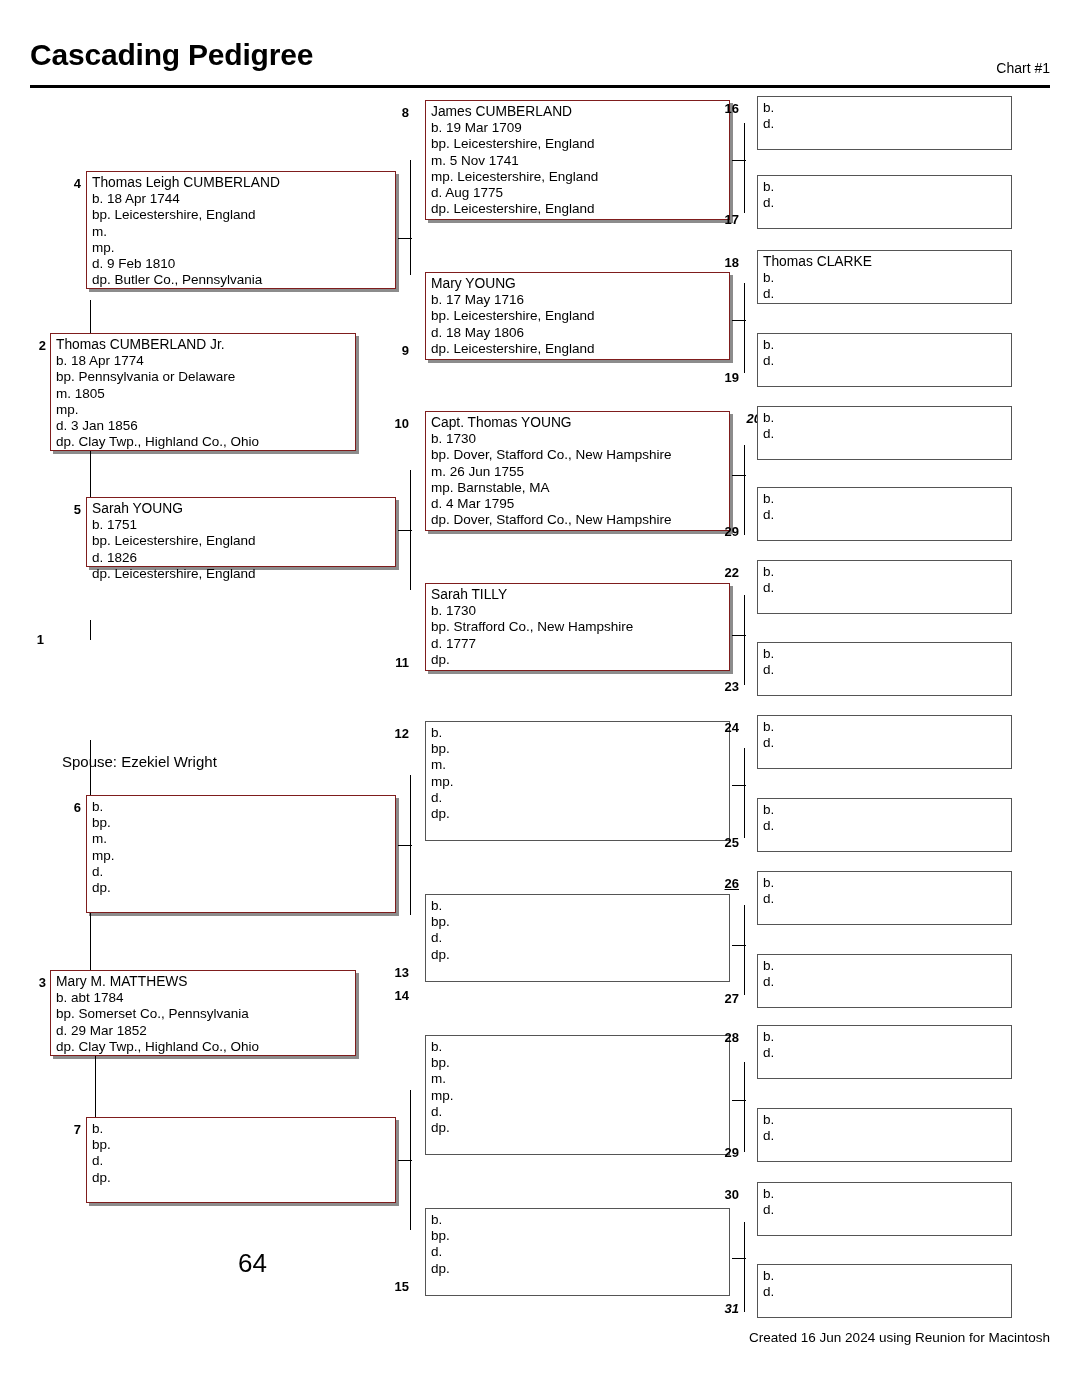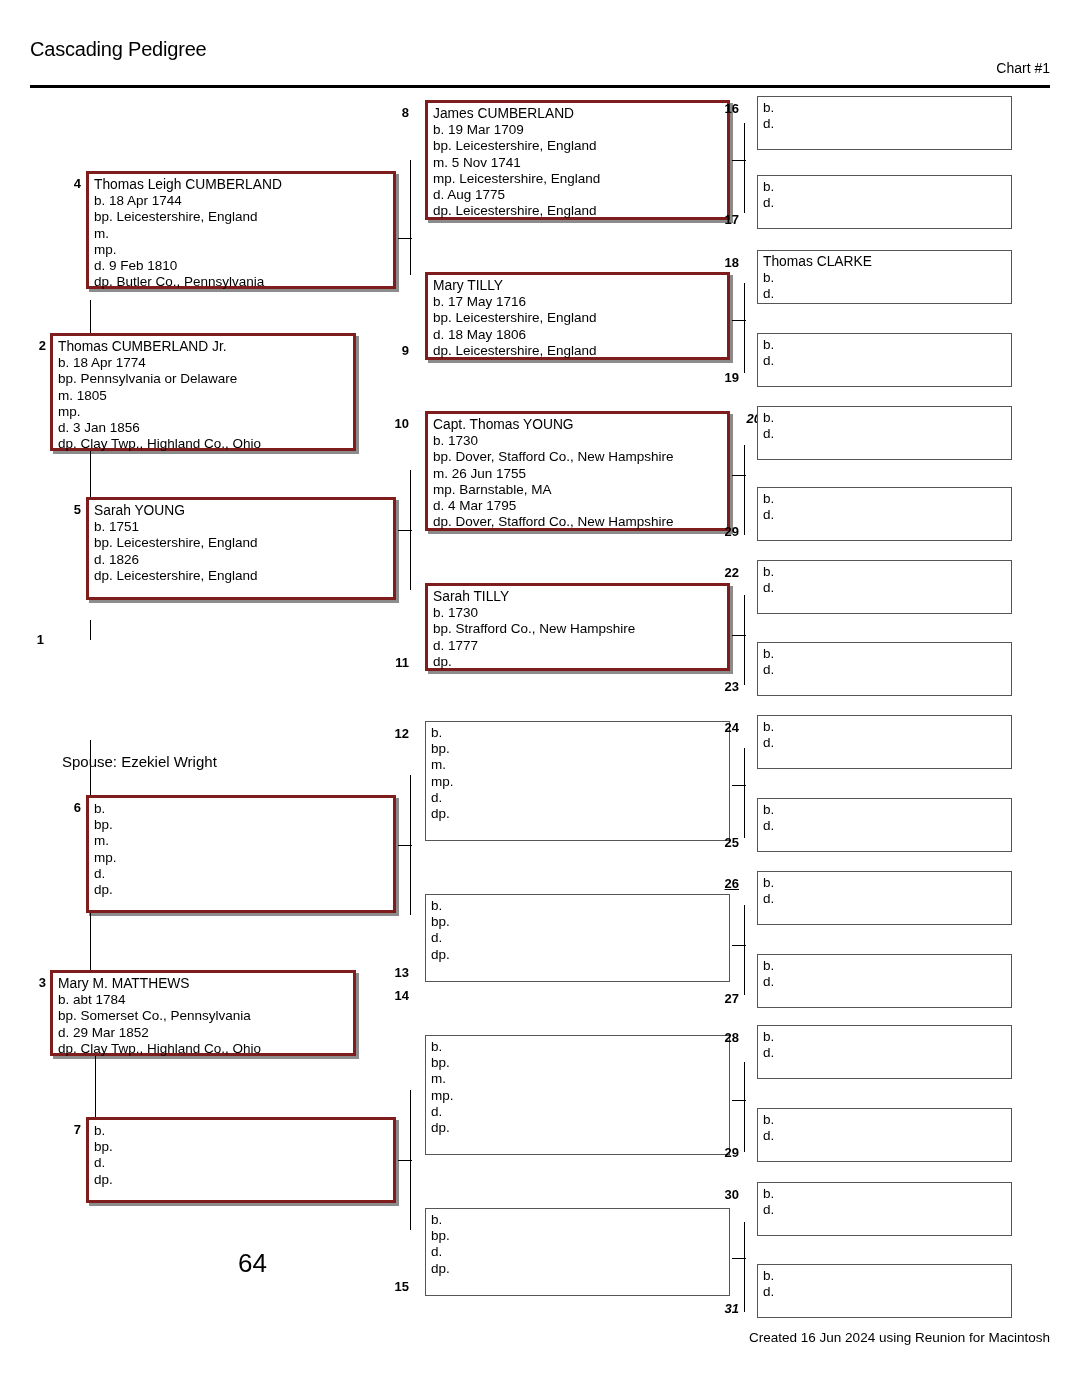--- a/index.html
+++ b/index.html
@@ -17,22 +17,22 @@
     height: 1397px;
     overflow: hidden;
     background: #fff;
   }
 
   
   #header-title {
     position: absolute;
     left: 30px;
     top: 38px;
-    font-size: 20px;
-    font-weight: normal;
+    font-size: 30px;
+    font-weight: bold;
     letter-spacing: -0.2px;
   }
   #chart-number {
     position: absolute;
     right: 30px;
     top: 60px;
     font-size: 14px;
   }
   #header-rule {
     position: absolute;
@@ -54,21 +54,21 @@
     position: absolute;
     left: 238px;
     top: 1248px;
     font-size: 26px;
   }
 
   
   .box {
     position: absolute;
     box-sizing: border-box;
-    border: 3px solid #7f1d1d;
+    border: 1px solid #7f1d1d;
     background: #fff;
     box-shadow: 3px 3px 0 rgba(0,0,0,0.45);
     padding: 3px 5px 4px 5px;
     font-size: 13.5px;
     line-height: 16.2px;
   }
   .box.plain {
     box-shadow: none;
     border: 1px solid #555;
   }
@@ -180,21 +180,21 @@
     <div class="name">Thomas Leigh CUMBERLAND</div>
     <div class="f">b. 18 Apr 1744</div>
     <div class="f">bp. Leicestershire, England</div>
     <div class="f">m.</div>
     <div class="f">mp.</div>
     <div class="f">d. 9 Feb 1810</div>
     <div class="f">dp. Butler Co., Pennsylvania</div>
   </div>
 
   <div class="idx" style="left:55px; top:502px;">5</div>
-  <div class="box" style="left:86px; top:497px; width:310px; height:103px;">
+  <div class="box" style="left:86px; top:497px; width:310px; height:70px;">
     <div class="name">Sarah YOUNG</div>
     <div class="f">b. 1751</div>
     <div class="f">bp. Leicestershire, England</div>
     <div class="f">d. 1826</div>
     <div class="f">dp. Leicestershire, England</div>
   </div>
 
   <div class="idx" style="left:55px; top:800px;">6</div>
   <div class="box" style="left:86px; top:795px; width:310px; height:118px;">
     <div class="name"></div>
@@ -221,21 +221,21 @@
     <div class="f">b. 19 Mar 1709</div>
     <div class="f">bp. Leicestershire, England</div>
     <div class="f">m. 5 Nov 1741</div>
     <div class="f">mp. Leicestershire, England</div>
     <div class="f">d. Aug 1775</div>
     <div class="f">dp. Leicestershire, England</div>
   </div>
 
   <div class="idx" style="left:383px; top:343px;">9</div>
   <div class="box" style="left:425px; top:272px; width:305px; height:88px;">
-    <div class="name">Mary TILLY</div>
+    <div class="name">Mary YOUNG</div>
     <div class="f">b. 17 May 1716</div>
     <div class="f">bp. Leicestershire, England</div>
     <div class="f">d. 18 May 1806</div>
     <div class="f">dp. Leicestershire, England</div>
   </div>
 
   <div class="idx" style="left:383px; top:416px;">10</div>
   <div class="box" style="left:425px; top:411px; width:305px; height:120px;">
     <div class="name">Capt. Thomas YOUNG</div>
     <div class="f">b. 1730</div>

